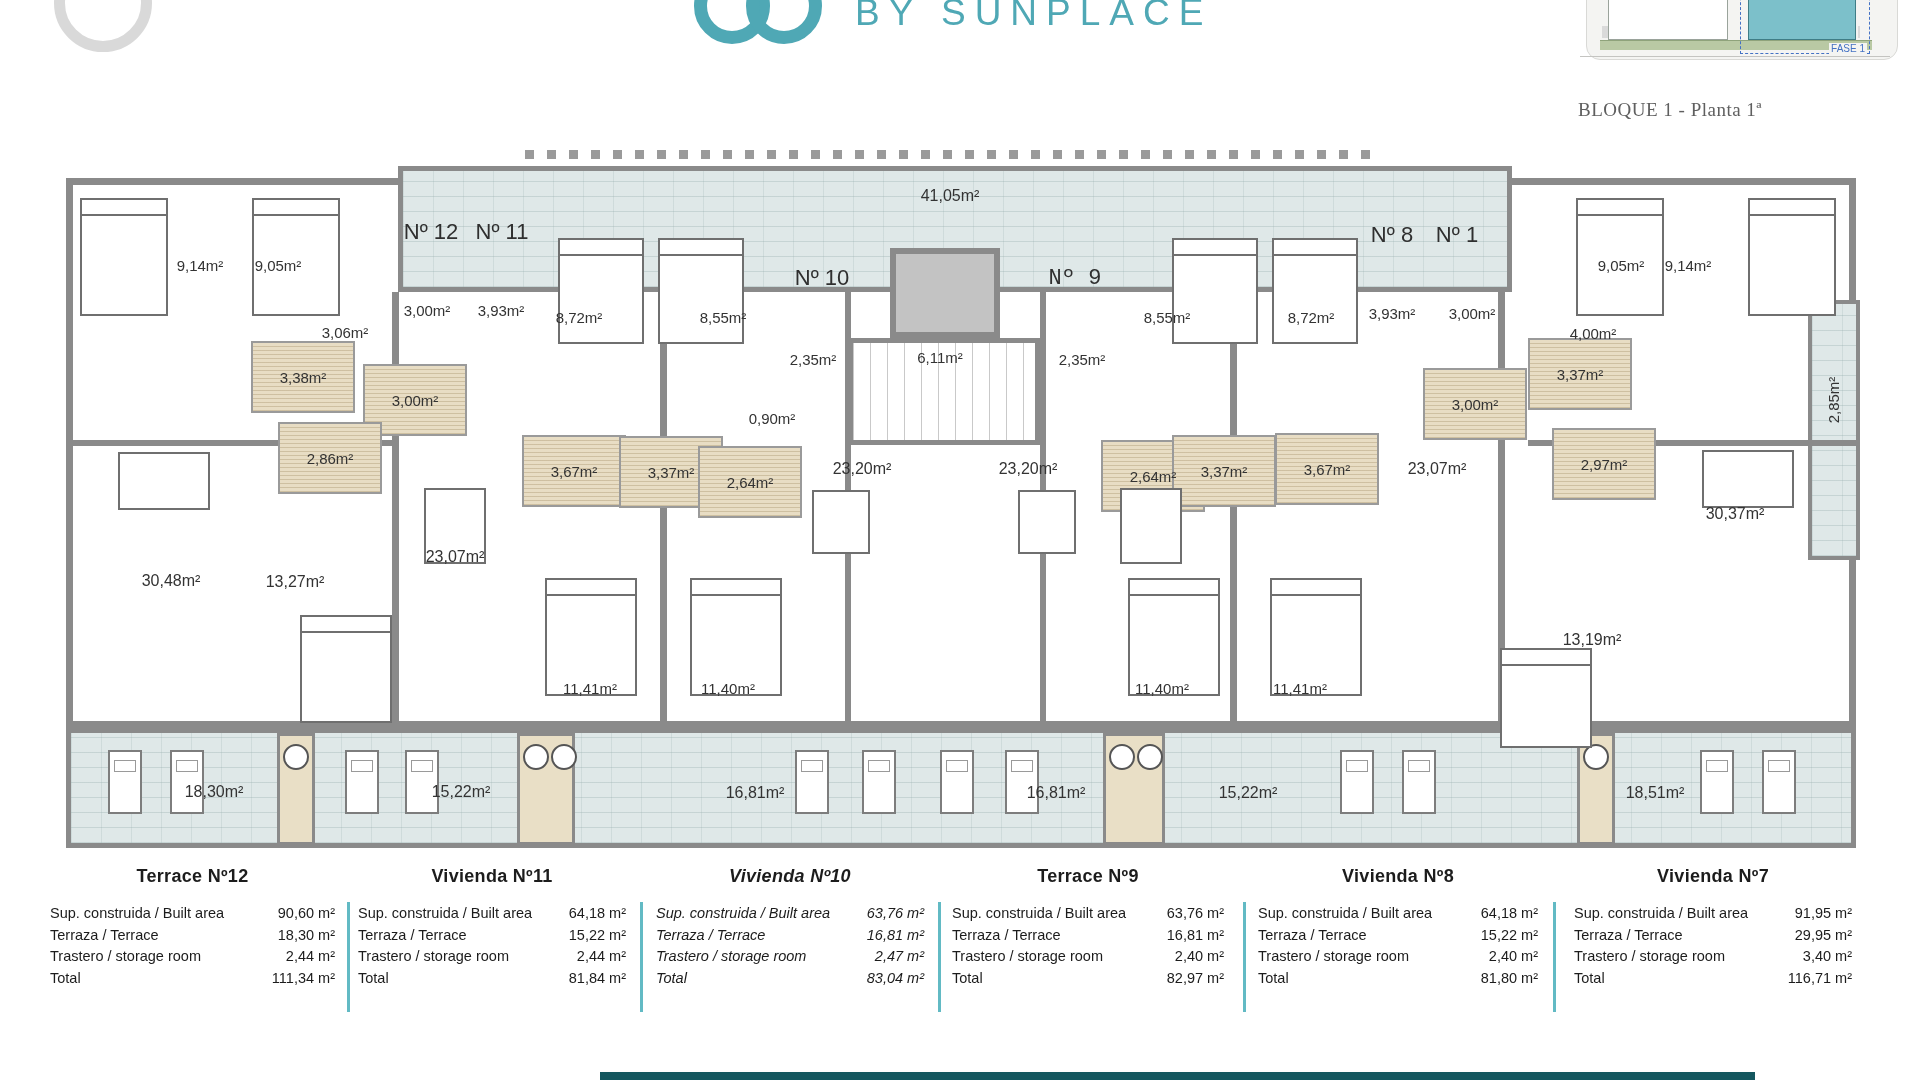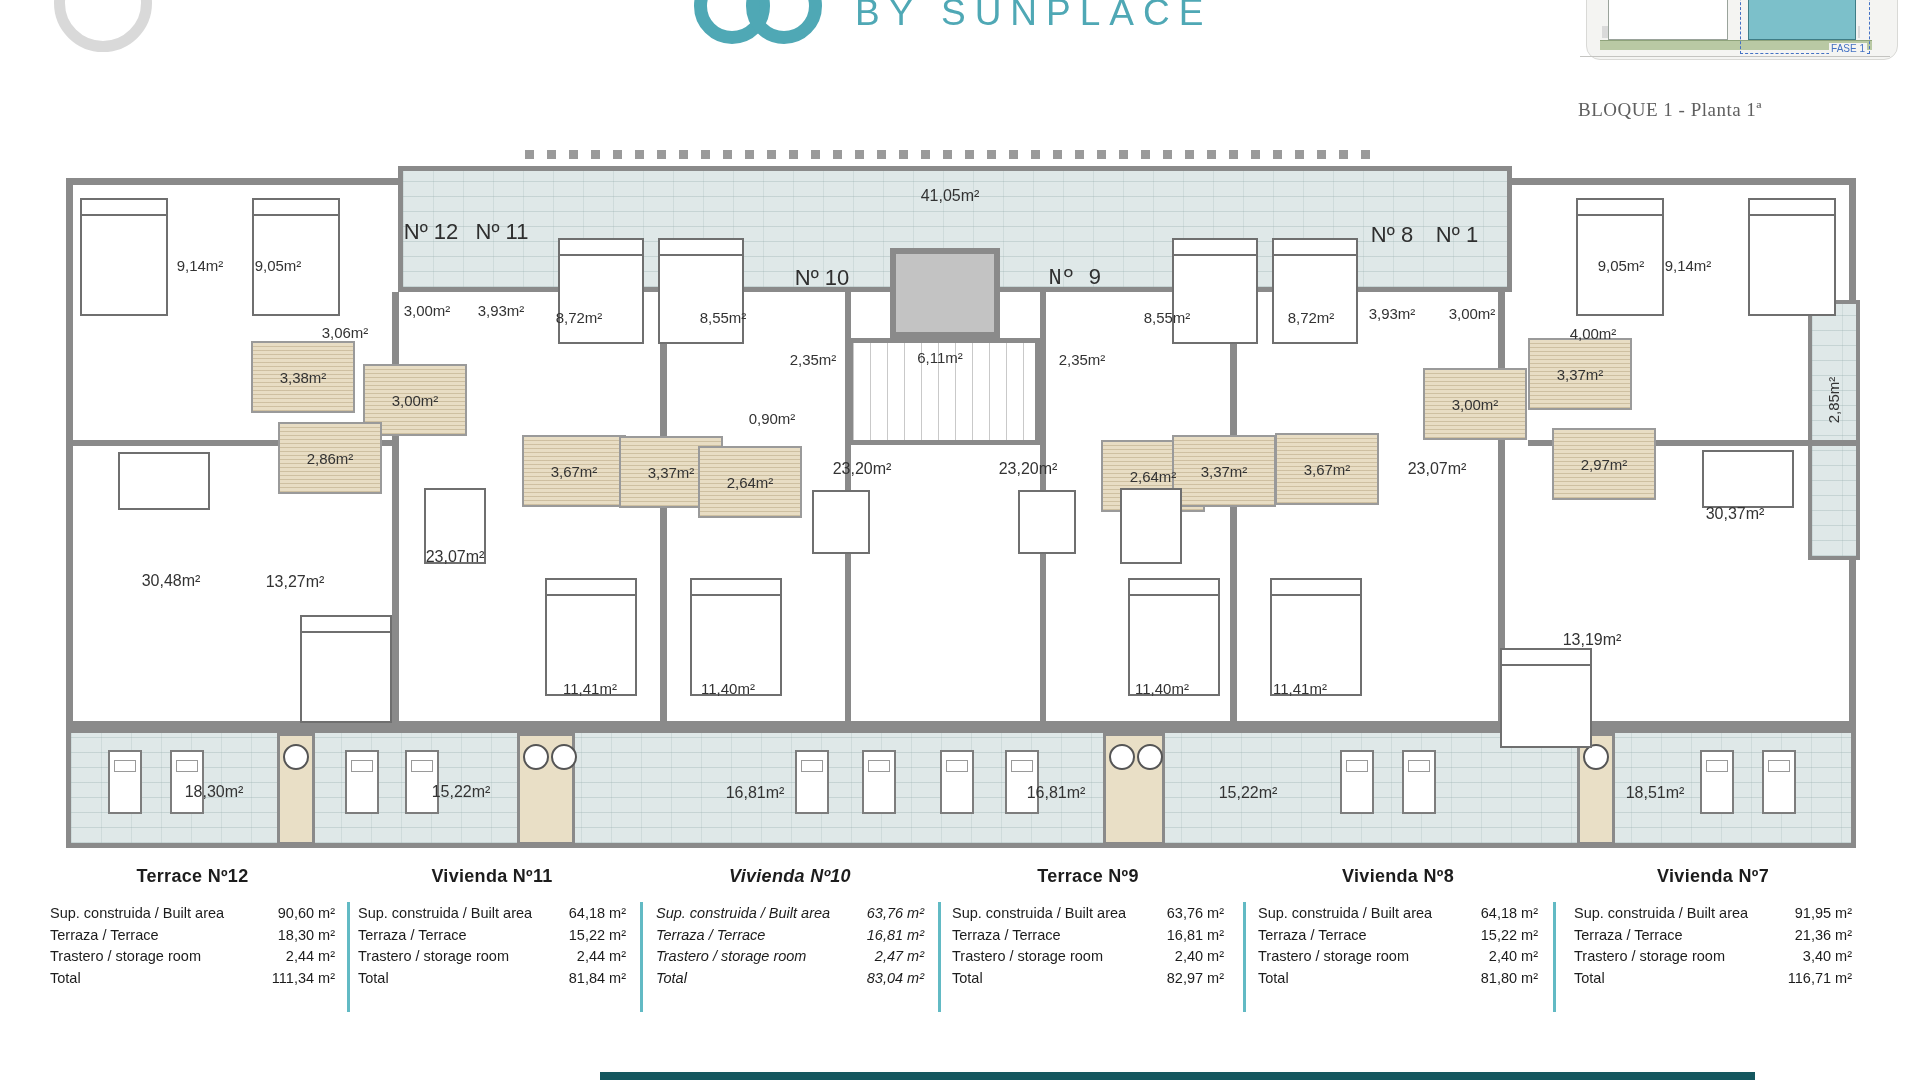--- a/index.html
+++ b/index.html
@@ -314,21 +314,21 @@
         </div>
       </div>
       <div class="vcol" style="left: 1574px; width: 278px;">
         <h3>Vivienda Nº7</h3>
         <div class="vrow">
           <span>Sup. construida / Built area</span>
           <span class="val">91,95 m²</span>
         </div>
         <div class="vrow">
           <span>Terraza / Terrace</span>
-          <span class="val">21,36 m²</span>
+          <span class="val">29,95 m²</span>
         </div>
         <div class="vrow">
           <span>Trastero / storage room</span>
           <span class="val">3,40 m²</span>
         </div>
         <div class="vrow">
           <span>Total</span>
           <span class="val">116,71 m²</span>
         </div>
       </div>

